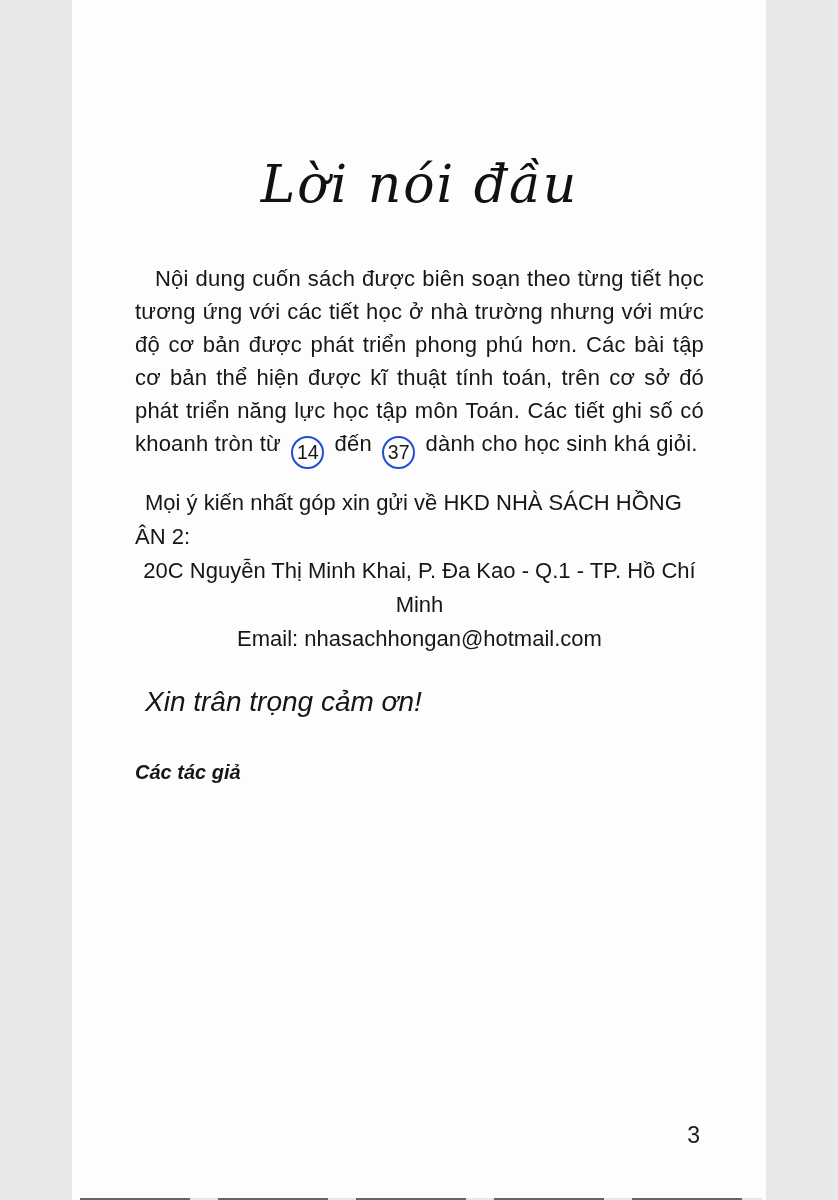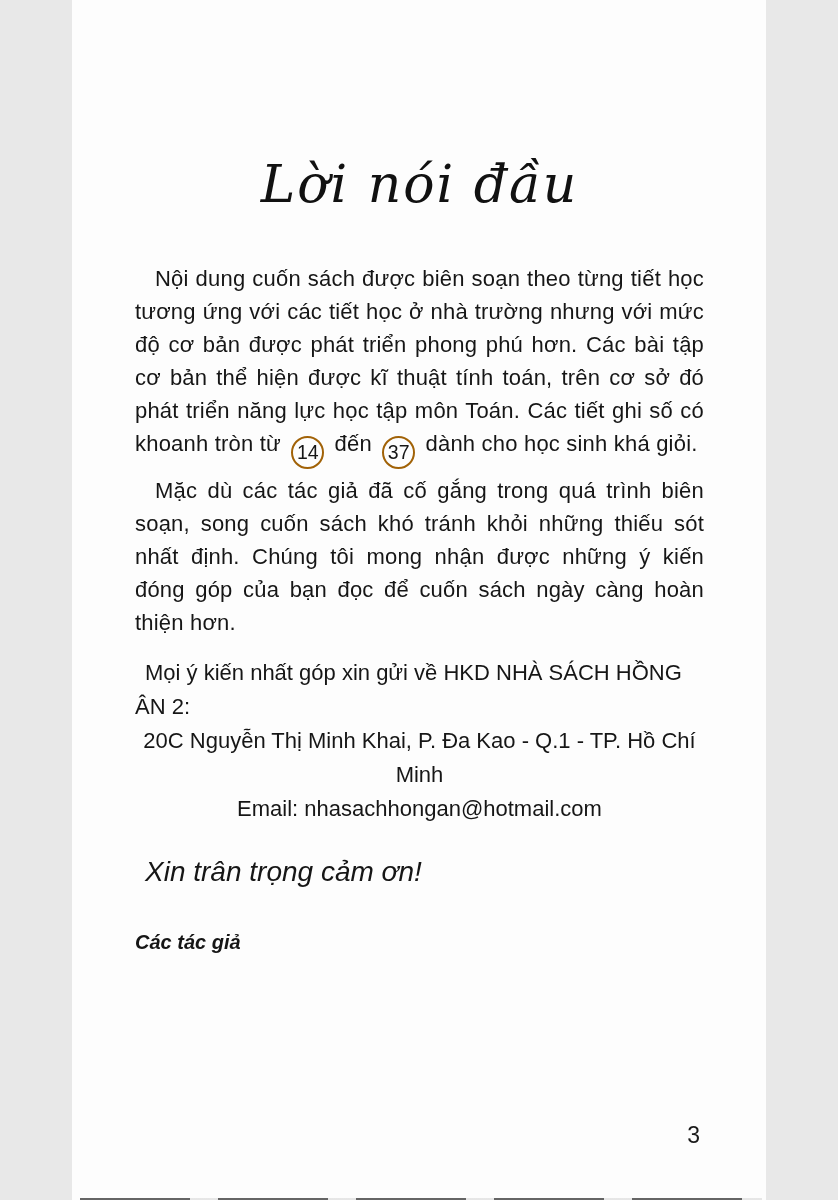--- a/index.html
+++ b/index.html
@@ -44,21 +44,21 @@
   }
   .para { margin: 0 0 5px 0; }
   .para.indent-sm { text-indent: 11px; }
   .para.indent-md { text-indent: 20px; }
   .bold-run { font-weight: 700; }
   .circled-num {
     display: inline-block;
     width: 29px;
     height: 29px;
     line-height: 29px;
-    border: 2px solid #a16207;
+    border: 2px solid #1d4ed8;
     border-radius: 50%;
     text-align: center;
     text-indent: 0;
     font-size: 19.5px;
     letter-spacing: 0;
     vertical-align: -8px;
     margin: 0 4px;
   }
   .contact-block {
     margin-top: 17px;
@@ -106,21 +106,20 @@
 <div class="page">
   <div class="content">
 
     <div class="title">Lời nói đầu</div>
 
     <div class="body-block">
 
 
       <p class="para indent-md"><span>Nội dung cuốn sách được biên soạn theo từng tiết học tương ứng với các tiết học ở nhà trường nhưng với mức độ cơ bản được phát triển phong phú hơn. Các bài tập cơ bản thể hiện được kĩ thuật tính toán, trên cơ sở đó phát triển năng lực học tập môn Toán. Các tiết ghi số có khoanh tròn từ </span><span class="circled-num">14</span><span> đến </span><span class="circled-num">37</span><span> dành cho học sinh khá giỏi.</span></p>
 
-      <p class="para indent-md">Mặc dù các tác giả đã cố gắng trong quá trình biên soạn, song cuốn sách khó tránh khỏi những thiếu sót nhất định. Chúng tôi mong nhận được những ý kiến đóng góp của bạn đọc để cuốn sách ngày càng hoàn thiện hơn.</p>
     </div>
 
     <div class="contact-block">
       <div class="contact-intro">Mọi ý kiến nhất góp xin gửi về HKD NHÀ SÁCH HỒNG ÂN 2:</div>
       <div class="contact-center">20C Nguyễn Thị Minh Khai, P. Đa Kao - Q.1 - TP. Hồ Chí Minh</div>
       <div class="contact-center">Email: nhasachhongan@hotmail.com</div>
     </div>
 
     <div class="thanks-line">Xin trân trọng cảm ơn!</div>
 

